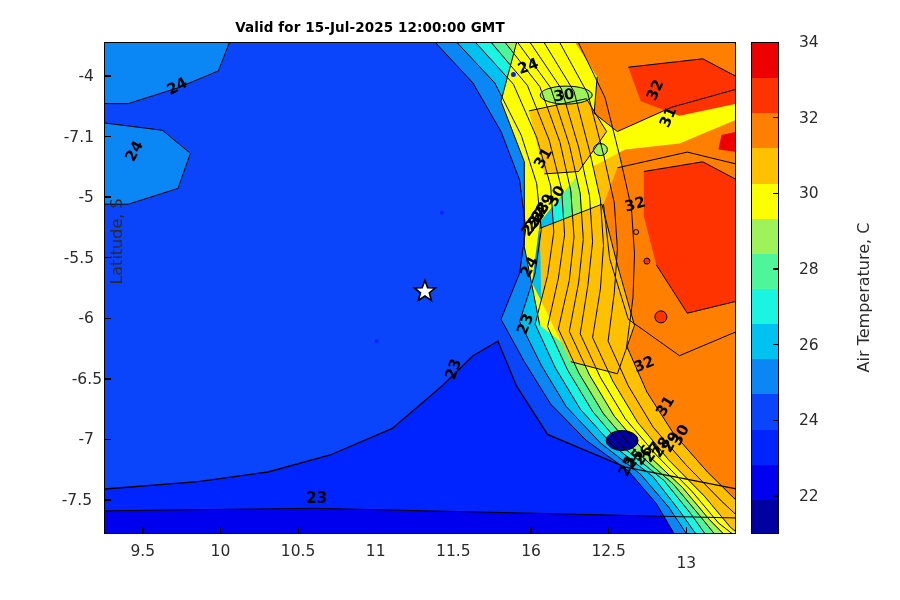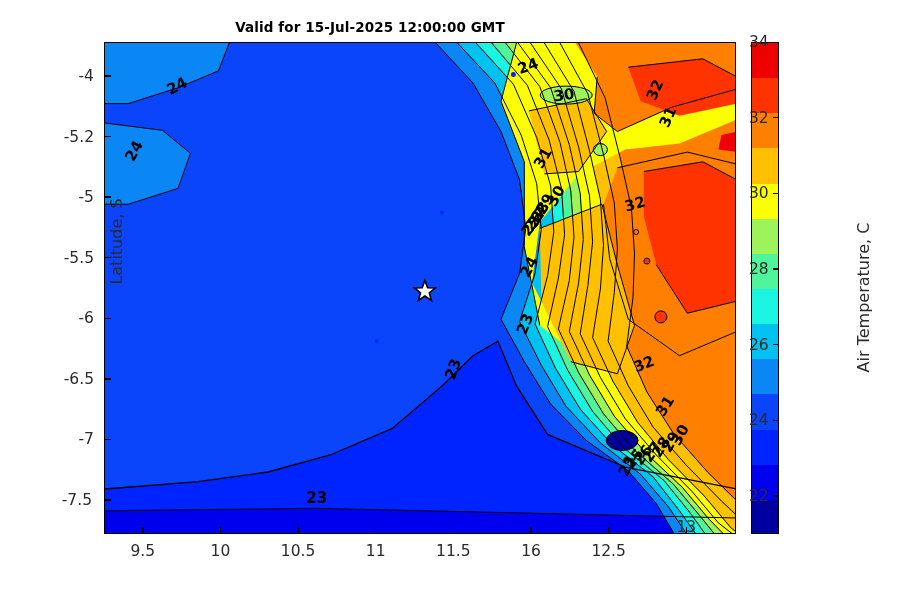--- a/index.html
+++ b/index.html
@@ -28,21 +28,21 @@
 
   .ytick{position:absolute;text-align:right;font-size:15.5px;color:#2b2b2b;
          width:60px;transform:translateY(-50%);}
   .xtick{position:absolute;text-align:center;font-size:15.5px;color:#2b2b2b;
          width:70px;transform:translateX(-50%);}
   .tickmark{position:absolute;background:#000;}
 
   .cbbox{position:absolute;left:751px;top:42px;width:28px;height:492px;
          border:1.1px solid #000;box-sizing:border-box;overflow:hidden;}
   .cbband{width:100%;}
-  .cbtick{position:absolute;left:749px;font-size:15.5px;color:#2b2b2b;
+  .cbtick{position:absolute;left:799px;font-size:15.5px;color:#2b2b2b;
           transform:translateY(-50%);}
   .cbtickmark{position:absolute;width:6px;height:1.4px;background:#000;}
   .cblabel{
     position:absolute;left:703px;top:288px;width:320px;text-align:center;
     transform:rotate(-90deg);transform-origin:center center;
     font-size:16px;color:#2b2b2b;
   }
 
   .station-label{
     position:absolute;left:205px;top:298px;
@@ -118,29 +118,29 @@
         <path d="M523.3,24.2L597.8,15.8L632.0,33.9" fill="none" stroke="#000" stroke-width="1"></path>
         <polygon points="319.9,237.4 322.6,244.7 330.3,245.0 324.3,249.8 326.3,257.3 319.9,253.0 313.4,257.3 315.5,249.8 309.4,245.0 317.2,244.7" fill="#ffffff" stroke="#000" stroke-width="1.6"></polygon>
       </svg>
   </div>
 
   <div class="ylabel">Latitude, S</div>
 
   <div id="yticks">
       <div class="ytick" style="left: 34px; top: 75.931px;">-4</div>
       <div class="tickmark" style="left: 104px; top: 75.231px; width: 7px; height: 1.4px;"></div>
-      <div class="ytick" style="left: 34px; top: 136.522px;">-5.2</div>
+      <div class="ytick" style="left: 34px; top: 136.522px;">-7.1</div>
       <div class="tickmark" style="left: 104px; top: 135.822px; width: 7px; height: 1.4px;"></div>
       <div class="ytick" style="left: 34px; top: 197.113px;">-5</div>
       <div class="tickmark" style="left: 104px; top: 196.413px; width: 7px; height: 1.4px;"></div>
       <div class="ytick" style="left: 34px; top: 257.704px;">-5.5</div>
       <div class="tickmark" style="left: 104px; top: 257.004px; width: 7px; height: 1.4px;"></div>
       <div class="ytick" style="left: 34px; top: 318.296px;">-6</div>
       <div class="tickmark" style="left: 104px; top: 317.596px; width: 7px; height: 1.4px;"></div>
-      <div class="ytick" style="left: 34px; top: 378.887px;">-6.5</div>
+      <div class="ytick" style="left: 42px; top: 378.887px;">-6.5</div>
       <div class="tickmark" style="left: 104px; top: 378.187px; width: 7px; height: 1.4px;"></div>
       <div class="ytick" style="left: 34px; top: 439.478px;">-7</div>
       <div class="tickmark" style="left: 104px; top: 438.778px; width: 7px; height: 1.4px;"></div>
       <div class="ytick" style="left: 32px; top: 500.069px;">-7.5</div>
       <div class="tickmark" style="left: 104px; top: 499.369px; width: 7px; height: 1.4px;"></div>
     </div>
   <div id="xticks">
       <div class="xtick" style="left: 142.821px; top: 542px;">9.5</div>
       <div class="tickmark" style="left: 142.121px; top: 527px; width: 1.4px; height: 7px;"></div>
       <div class="xtick" style="left: 220.462px; top: 542px;">10</div>
@@ -148,21 +148,21 @@
       <div class="xtick" style="left: 298.103px; top: 542px;">10.5</div>
       <div class="tickmark" style="left: 297.403px; top: 527px; width: 1.4px; height: 7px;"></div>
       <div class="xtick" style="left: 375.744px; top: 542px;">11</div>
       <div class="tickmark" style="left: 375.044px; top: 527px; width: 1.4px; height: 7px;"></div>
       <div class="xtick" style="left: 453.386px; top: 542px;">11.5</div>
       <div class="tickmark" style="left: 452.686px; top: 527px; width: 1.4px; height: 7px;"></div>
       <div class="xtick" style="left: 531.027px; top: 542px;">16</div>
       <div class="tickmark" style="left: 530.327px; top: 527px; width: 1.4px; height: 7px;"></div>
       <div class="xtick" style="left: 608.668px; top: 542px;">12.5</div>
       <div class="tickmark" style="left: 607.968px; top: 527px; width: 1.4px; height: 7px;"></div>
-      <div class="xtick" style="left: 686.31px; top: 518px;">13</div>
+      <div class="xtick" style="left: 686.31px; top: 554px;">13</div>
       <div class="tickmark" style="left: 685.61px; top: 527px; width: 1.4px; height: 7px;"></div>
     </div>
 
   <div class="cbbox">
     <div id="cbbands">
         <div class="cbband" style="height: 35.1429px; background: rgb(238, 0, 0);"></div>
         <div class="cbband" style="height: 35.1429px; background: rgb(255, 51, 0);"></div>
         <div class="cbband" style="height: 35.1429px; background: rgb(255, 128, 0);"></div>
         <div class="cbband" style="height: 35.1429px; background: rgb(255, 192, 0);"></div>
         <div class="cbband" style="height: 35.1429px; background: rgb(251, 255, 0);"></div>

